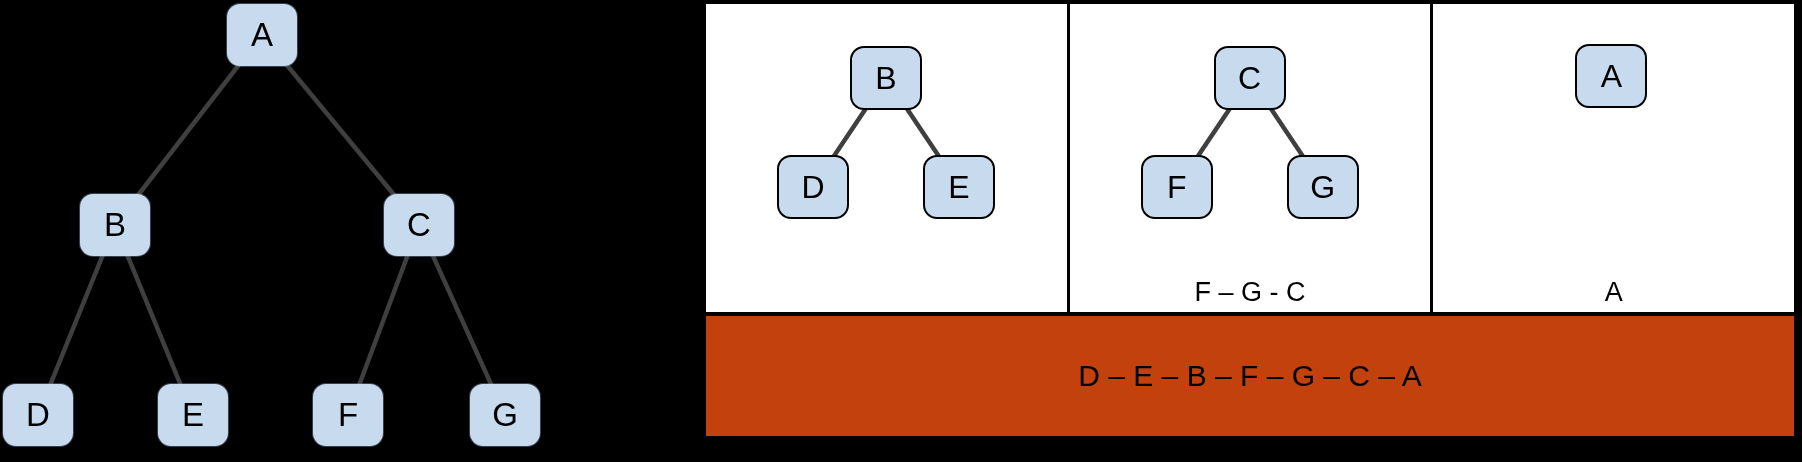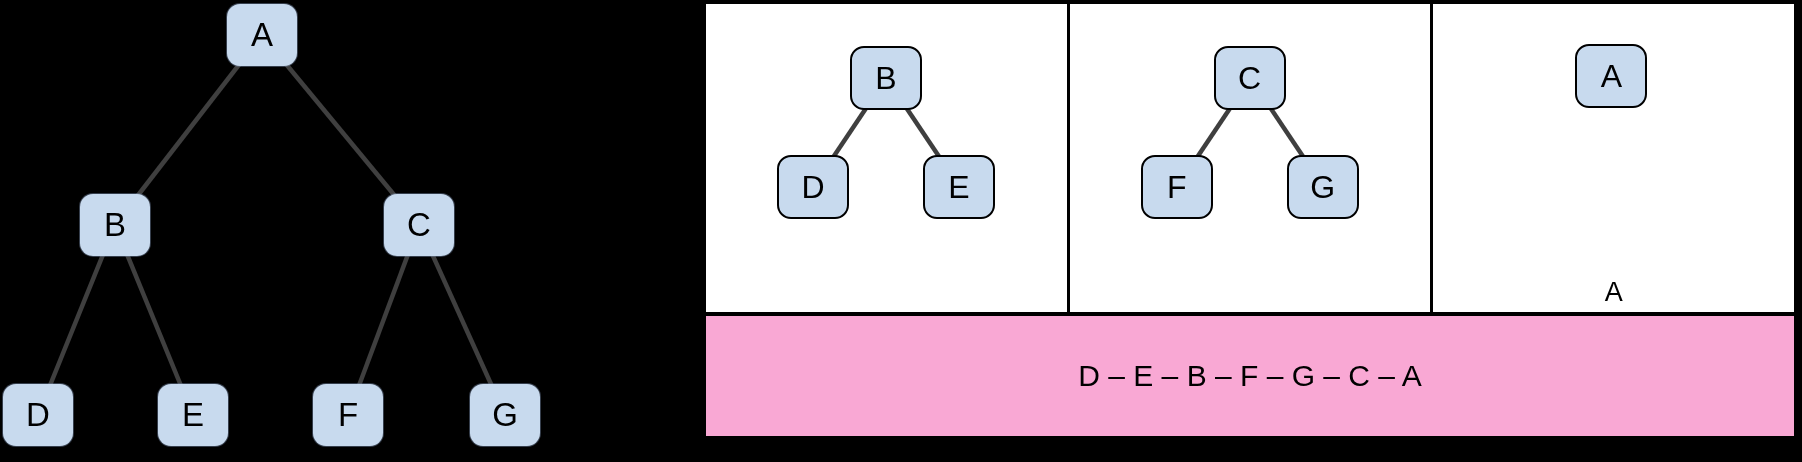--- a/index.html
+++ b/index.html
@@ -99,21 +99,21 @@
     top: 268px;
     height: 40px;
     line-height: 40px;
     text-align: center;
     font-size: 27px;
     color: #000;
   }
 
   .sequence-bar {
     flex: 1 1 auto;
-    background: #f9a8d4;
+    background: #c2410c;
     border-top: 4px solid #000;
     display: flex;
     align-items: center;
     justify-content: center;
     font-size: 30px;
     color: #000;
   }
 </style>
 </head>
 <body>
@@ -152,20 +152,21 @@
       </section>
 
       <section class="panel">
         <svg class="mini-edges" viewBox="0 0 360 308" preserveAspectRatio="none" xmlns="http://www.w3.org/2000/svg">
           <line x1="180" y1="74" x2="107" y2="183" stroke="#3f3f3f" stroke-width="4.5"></line>
           <line x1="180" y1="74" x2="253" y2="183" stroke="#3f3f3f" stroke-width="4.5"></line>
         </svg>
         <div class="mini-node mini-root">C</div>
         <div class="mini-node mini-left">F</div>
         <div class="mini-node mini-right">G</div>
+        <div class="panel-label">F – G - C</div>
       </section>
 
       <section class="panel">
         <div class="mini-node mini-solo">A</div>
         <div class="panel-label">A</div>
       </section>
 
     </div>
 
     <div class="sequence-bar">

